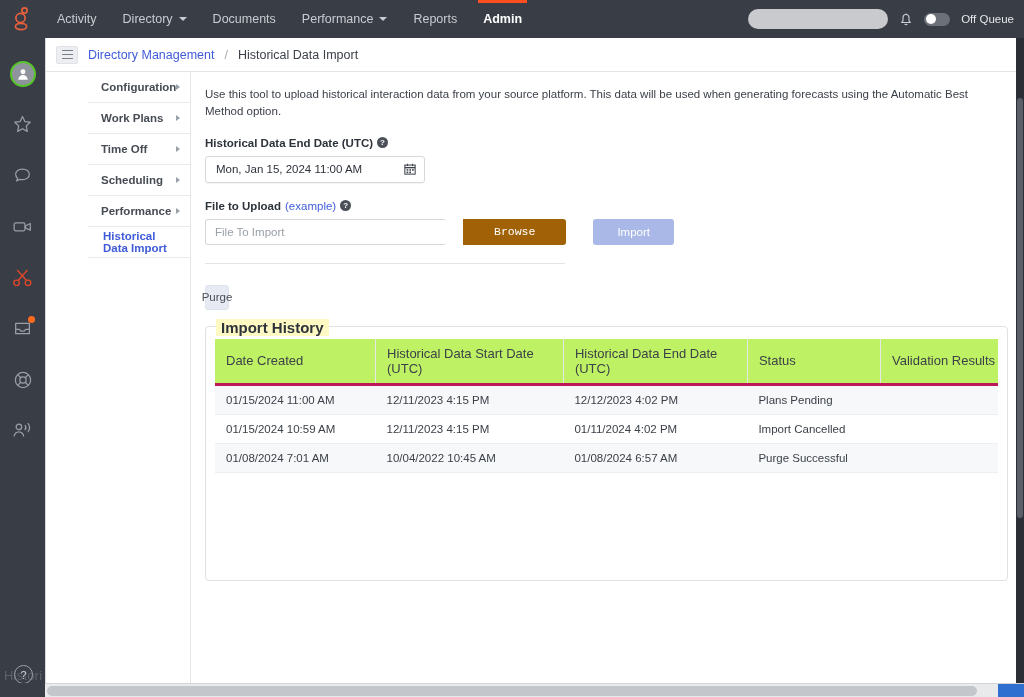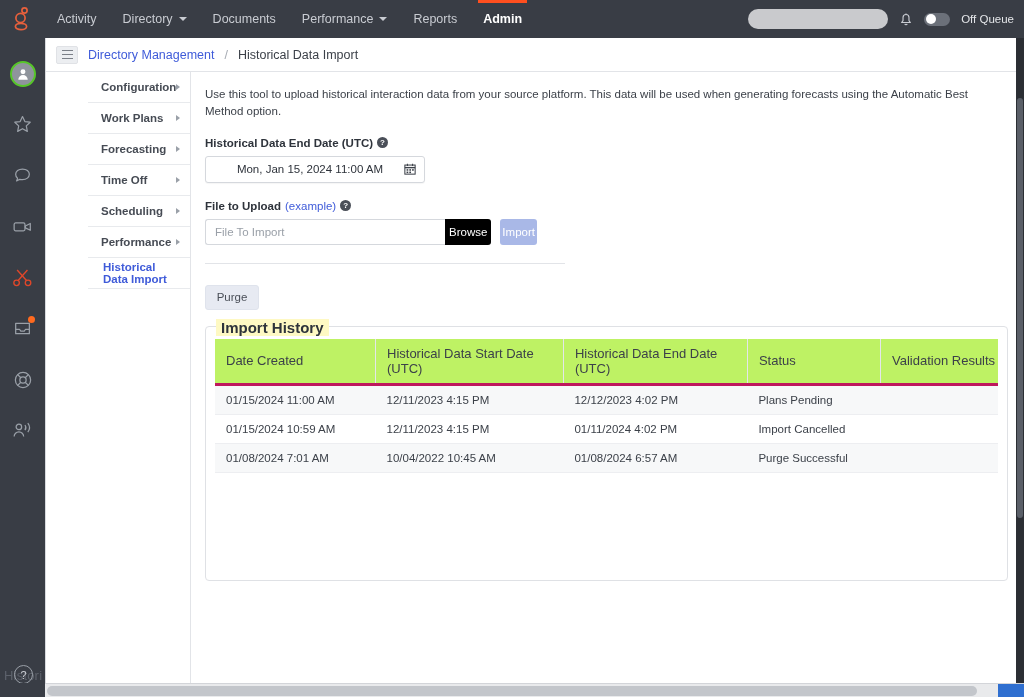--- a/index.html
+++ b/index.html
@@ -170,50 +170,50 @@
 
   #date-row { margin-top: 7px; }
   #date-input {
     width: 220px; height: 27px;
     border: 1px solid #d5d8dd; border-radius: 3px;
     background: #fff;
     display: flex; align-items: center;
     padding: 0 8px 0 10px;
     font-size: 11.5px; color: #2e333b;
     box-shadow: 0 1px 1px rgba(0,0,0,.04);
-    text-align: center;
   }
   #date-input .val { flex: 1; }
   .cal-icon { color: #3c4149; font-size: 12px; }
 
   #upload-label { margin-top: 17px; }
-  #upload-row { margin-top: 7px; display: flex; align-items: center; gap: 9px; }
+  #upload-row { margin-top: 7px; display: flex; align-items: center; gap: 27px; }
   #file-input {
     width: 240px; height: 26px;
     border: 1px solid #d5d8dd; border-right: none;
     border-radius: 3px 0 0 3px;
     display: flex; align-items: center; padding-left: 9px;
     font-size: 11.5px; color: #9aa0a8; background: #fff;
   }
   #browse-btn {
-    height: 26px; padding: 0 4px; background: #000000; color: #fff;
+    height: 26px; padding: 0 31px; background: #a16207; color: #fff;
     font-size: 11.5px; border-radius: 0 3px 3px 0;
     display: flex; align-items: center; cursor: pointer;
     margin-left: -9px;
+    font-family: Liberation Mono, monospace;
   }
   #import-btn {
-    height: 26px; padding: 0 2px; background: #a9b8e7; color: #ffffff;
+    height: 26px; padding: 0 24px; background: #a9b8e7; color: #ffffff;
     font-size: 11.5px; border-radius: 3px;
     display: flex; align-items: center; cursor: pointer;
   }
   #divider { margin-top: 18px; width: 360px; height: 1px; background: #e2e4e8; }
 
   #purge-btn {
     margin-top: 21px;
-    width: 54px; height: 25px; background: #e7eaf2; color: #4a4f58;
+    width: 24px; height: 25px; background: #e7eaf2; color: #4a4f58;
     border: 1px solid #dfe3ec; border-radius: 3px;
     font-size: 11.5px; display: flex; align-items: center; justify-content: center;
     cursor: pointer;
   }
 
   
   #history-card {
     margin-top: 16px;
     width: 803px; height: 255px;
     border: 1px solid #dfe1e5; border-radius: 4px;
@@ -407,24 +407,20 @@
 
   <div id="body-split">
 
     <div id="menu">
       <div class="menu-item">
         <span>Configuration</span>
         <span class="arrow"></span>
       </div>
       <div class="menu-item">
         <span>Work Plans</span>
-        <span class="arrow"></span>
-      </div>
-      <div class="menu-item">
-        <span>Forecasting</span>
         <span class="arrow"></span>
       </div>
       <div class="menu-item">
         <span>Time Off</span>
         <span class="arrow"></span>
       </div>
       <div class="menu-item">
         <span>Scheduling</span>
         <span class="arrow"></span>
       </div>

